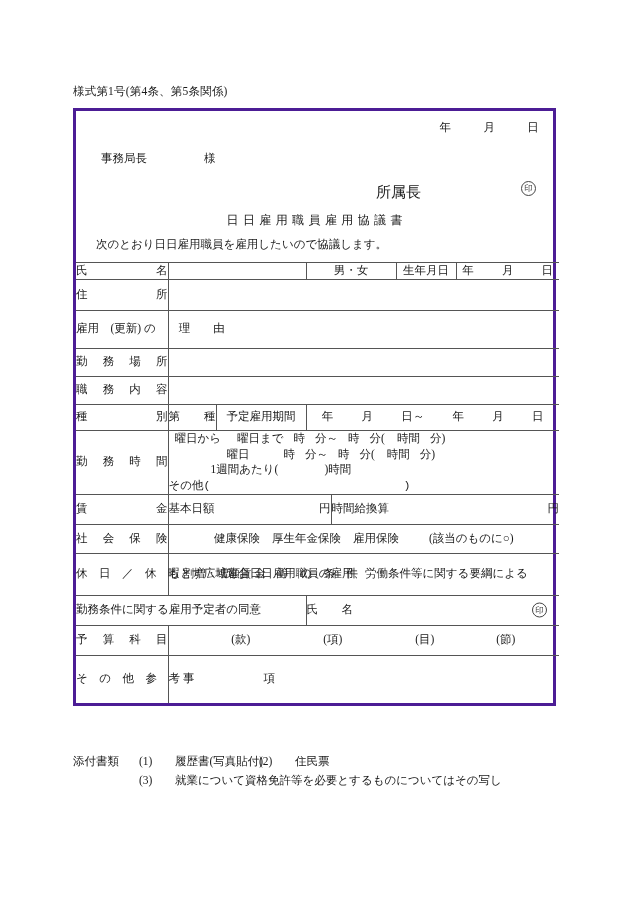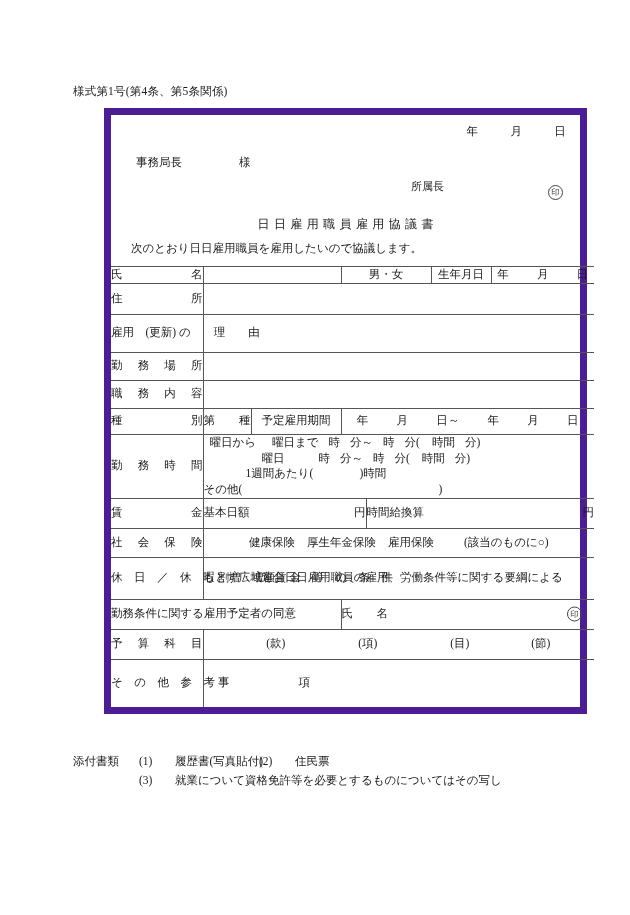--- a/index.html
+++ b/index.html
@@ -32,23 +32,22 @@
     letter-spacing: 0.2px;
     white-space: nowrap;
   }
 
   
   .formbox {
     position: absolute;
     left: 73px;
     top: 108px;
     width: 483px;          
-    border: 7px solid #4c1d95;
+    border: 3px solid #4c1d95;
     box-sizing: border-box;
-    margin-left: 31px;
   }
 
   
   .hdr {
     position: relative;
     height: 151px;     
     box-sizing: border-box;
   }
   .hdr-date {
     position: absolute;
@@ -70,22 +69,22 @@
     white-space: nowrap;
   }
   .hdr-addressee .sama {
     display: inline-block;
     margin-left: 54px;
   }
 
   .hdr-dept {
     position: absolute;
     left: 300px;
-    top: 64px;
-    font-size: 11px;
+    top: 72px;
+    font-size: 15px;
     white-space: nowrap;
   }
   .seal {
     position: absolute;
     right: 17px;
     top: 70px;
     width: 13px;
     height: 13px;
     border: 1px solid #444;
     border-radius: 50%;
@@ -161,21 +160,21 @@
     padding: 4px 8px 3px 8px;
     font-size: 11.5px;
     line-height: 1.42;
     position: relative;
     height: 64px;
     box-sizing: border-box;
   }
   .hours .l1 { padding-left: 6px; white-space: nowrap; }
   .hours .l2 { padding-left: 58px; white-space: nowrap; }
   .hours .l3 { padding-left: 42px; white-space: nowrap; }
-  .hours .l4 { white-space: nowrap; position: relative; }
+  .hours .l4 { white-space: nowrap; position: relative; font-family: Liberation Mono, monospace; }
   .hours .l4 .cp { position: absolute; left: 235px; }
   .hours .sp1 { display:inline-block; width: 10px; }
   .hours .sp2 { display:inline-block; width: 16px; }
   .hours .sp3 { display:inline-block; width: 12px; }
   .hours .blank { display:inline-block; width: 46px; }
 
   .wage-l { padding: 3px 8px; }
   .wage-l .yen { float: right; }
 
   .ins { padding: 3px 8px 3px 14px; white-space: nowrap; text-align: center; }

